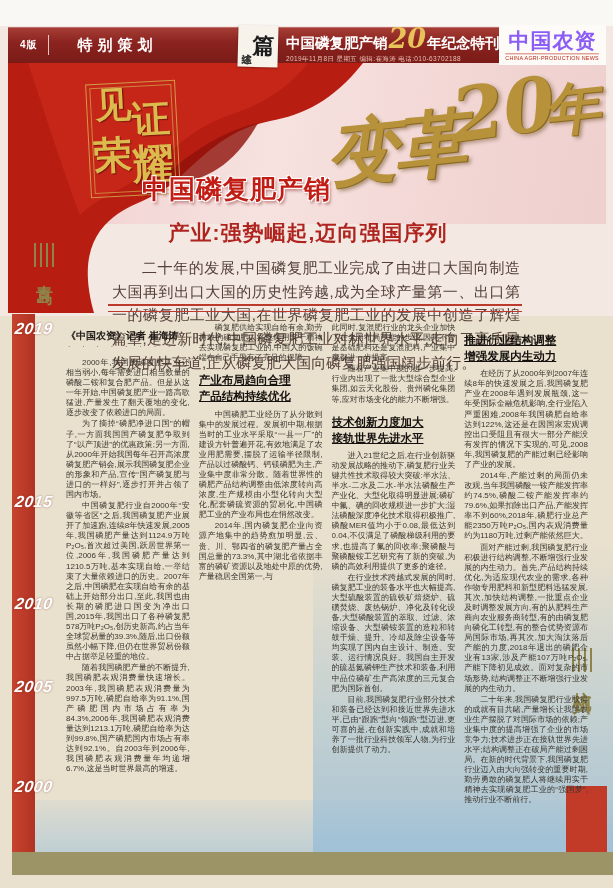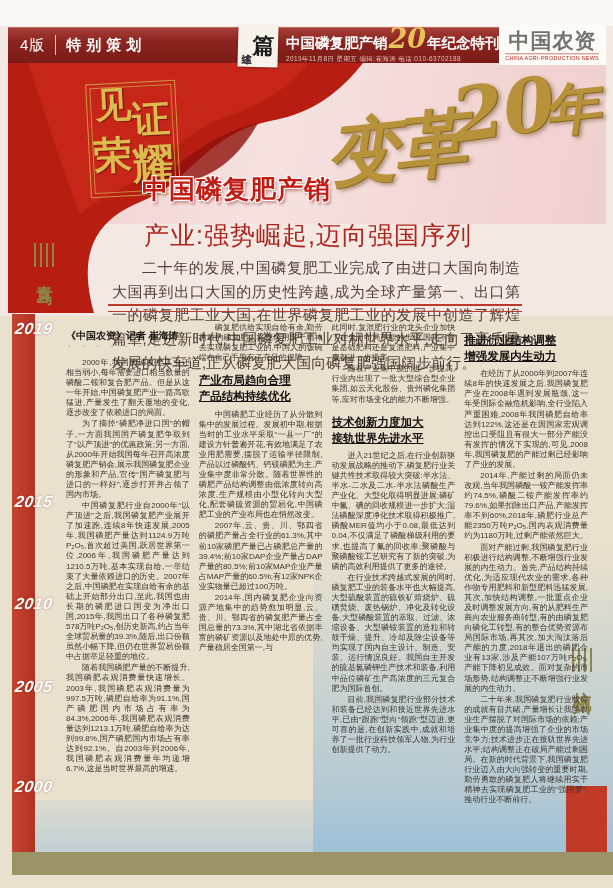--- a/index.html
+++ b/index.html
@@ -8,41 +8,41 @@
   .abs{position:absolute;}
 
   
   .top-white{left:0;top:0;width:613px;height:26px;background:#faf8f4;}
 
   
   .header-bar{left:8px;top:27px;width:491px;height:36px;
     background:linear-gradient(180deg,#a84038 0%,#8c2420 40%,#7a1b17 100%);
     box-shadow:inset 0 1px 0 rgba(255,255,255,.25);z-index:3;}
   .edition-row{position:absolute;left:12px;top:0;height:36px;display:flex;align-items:center;}
-  .edition{color:#fff;font-size:15px;font-weight:normal;letter-spacing:1px;}
+  .edition{color:#fff;font-size:10px;font-weight:bold;letter-spacing:1px;}
   .hdr-divider{width:1px;height:20px;background:rgba(255,255,255,.75);margin:0 10px;}
-  .section-name{color:#fff;font-size:15px;font-weight:bold;letter-spacing:5px;}
+  .section-name{color:#fff;font-size:15px;font-weight:bold;letter-spacing:5px;margin-left:19px;}
   .stamp{position:absolute;left:230px;top:-2px;width:40px;height:42px;background:#f7f3ea;
     transform:rotate(1.5deg);display:flex;align-items:center;justify-content:center;
     box-shadow:0 1px 2px rgba(0,0,0,.35);z-index:4;}
   .stamp-side{writing-mode:vertical-rl;text-orientation:upright;font-size:10px;font-weight:bold;
     color:#333;line-height:1;margin-right:1px;}
   .stamp-main{font-size:22px;font-weight:bold;color:#1d1d1d;
     font-family:"DejaVu Serif",serif;}
   .title-block{position:absolute;left:278px;top:1px;width:212px;}
   .title-line{display:flex;align-items:baseline;white-space:nowrap;}
   .title-pre,.title-post{color:#fff;font-size:14.5px;font-weight:bold;}
   .title-num{color:#e8c35a;font-size:27px;font-weight:bold;font-style:italic;
     font-family:"DejaVu Serif",serif;line-height:.8;margin:0 1px;}
   .dateline{color:#eec0b4;font-size:6.5px;letter-spacing:.4px;margin-top:2px;white-space:nowrap;}
 
   
   .masthead{left:499px;top:25px;width:107px;height:40px;background:#fcfbf7;z-index:3;
     display:flex;flex-direction:column;align-items:center;justify-content:center;}
-  .masthead-name{color:#737373;font-size:21px;font-weight:bold;letter-spacing:1px;
+  .masthead-name{color:#8b5cf6;font-size:21px;font-weight:bold;letter-spacing:1px;
     font-family:"DejaVu Serif",serif;line-height:1;}
   .masthead-sub{color:#bf2318;font-size:6px;letter-spacing:.3px;border-top:1px solid #cf6a5e;
     margin-top:2px;padding-top:1px;transform:scale(.9);}
 
   
   .banner{left:8px;top:63px;width:598px;height:161px;
     background:linear-gradient(100deg,#eecccc 0%,#f6e2df 45%,#f2d6d4 75%,#eed0ce 100%);z-index:1;}
   .flag-svg{position:absolute;left:8px;top:63px;width:400px;height:250px;z-index:1;}
   .seal{left:88px;top:82px;width:88px;height:112px;transform:rotate(-3deg);z-index:2;
     border:1px solid rgba(210,175,80,.85);}
@@ -58,21 +58,21 @@
     letter-spacing:1px;white-space:nowrap;
     text-shadow:-1px -1px 0 #fff,1px -1px 0 #fff,-1px 1px 0 #fff,1px 1px 0 #fff,2px 3px 3px rgba(120,10,10,.45);}
   .big-gold{z-index:2;font-family:"DejaVu Serif",serif;font-weight:bold;font-style:italic;
     color:#b7923a;line-height:1;
     text-shadow:1px 1px 0 #8a6a20,3px 3px 4px rgba(90,60,10,.45);}
   .bt1{left:326px;top:112px;font-size:72px;transform:rotate(-6deg);letter-spacing:-4px;}
   .bt2{left:452px;top:72px;font-size:74px;transform:rotate(-8deg);}
   .bt3{left:544px;top:80px;font-size:56px;transform:rotate(-6deg);}
 
   
-  .headline{left:70px;top:219px;width:476px;text-align:center;font-size:25px;font-weight:normal;
+  .headline{left:70px;top:219px;width:476px;text-align:center;font-size:21px;font-weight:bold;
     color:#b02420;letter-spacing:1px;z-index:2;white-space:nowrap;}
   .intro{left:112px;top:256px;width:408px;font-size:15px;line-height:1.58;color:#55403a;
     text-indent:2em;text-align:justify;z-index:2;}
   .intro-rule{left:108px;top:304px;width:414px;height:5px;border-top:2px solid #bb3a2c;
     border-bottom:1px solid #bb3a2c;z-index:2;}
 
   
   .main-bg{left:0;top:316px;width:613px;height:572px;background:#e9e0cd;z-index:0;}
   .blue-wash{right:0;top:545px;width:300px;height:307px;z-index:0;
     background:linear-gradient(180deg,rgba(150,190,215,0) 0%,rgba(150,190,215,.45) 55%,rgba(135,180,215,.65) 100%);}
@@ -174,29 +174,28 @@
 <div class="abs bars-icon bi-right"></div>
 <div class="abs city-label city-right">杭州</div>
 <div class="abs red-square"></div>
 
 <div class="abs columns">
     <div class="col">
       <div class="byline">《中国农资》记者 崔海涛</div>
       <div class="byline-dots">· · · ·  · ·  · · ·</div>
       <p class="body-p">2000年,我国的磷复肥工业还相当弱小,每年需要进口相当数量的磷酸二铵和复合肥产品。但是从这一年开始,中国磷复肥产业一路高歌猛进,产量发生了翻天覆地的变化,逐步改变了依赖进口的局面。</p>
       <p class="body-p">为了摘掉“磷肥净进口国”的帽子,一方面我国国产磷复肥争取到了“以产顶进”的优惠政策;另一方面,从2000年开始我国每年召开高浓度磷复肥产销会,展示我国磷复肥企业的形象和产品,宣传“国产磷复肥与进口的一样好”,逐步打开并占领了国内市场。</p>
-      <p class="body-p">中国磷复肥行业自2000年“以产顶进”之后,我国磷复肥产业展开了加速跑,连续8年快速发展,2005年,我国磷肥产量达到1124.9万吨P₂O₅,首次超过美国,跃居世界第一位,2006年,我国磷肥产量达到1210.5万吨,基本实现自给,一举结束了大量依赖进口的历史。2007年之后,中国磷肥在实现自给有余的基础上开始部分出口,至此,我国也由长期的磷肥进口国变为净出口国,2015年,我国出口了各种磷复肥578万吨P₂O₅,创历史新高,约占当年全球贸易量的39.3%,随后,出口份额虽然小幅下降,但仍在世界贸易份额中占据举足轻重的地位。</p>
+      <p class="body-p">中国磷复肥行业自2000年“安徽等省区”之后,我国磷复肥产业展开了加速跑,连续8年快速发展,2005年,我国磷肥产量达到1124.9万吨P₂O₅,首次超过美国,跃居世界第一位,2006年,我国磷肥产量达到1210.5万吨,基本实现自给,一举结束了大量依赖进口的历史。2007年之后,中国磷肥在实现自给有余的基础上开始部分出口,至此,我国也由长期的磷肥进口国变为净出口国,2015年,我国出口了各种磷复肥578万吨P₂O₅,创历史新高,约占当年全球贸易量的39.3%,随后,出口份额虽然小幅下降,但仍在世界贸易份额中占据举足轻重的地位。</p>
       <p class="body-p">随着我国磷肥产量的不断提升,我国磷肥表观消费量快速增长。2003年,我国磷肥表观消费量为997.5万吨,磷肥自给率为91.1%,国产磷肥国内市场占有率为84.3%,2006年,我国磷肥表观消费量达到1213.1万吨,磷肥自给率为达到99.8%,国产磷肥国内市场占有率达到92.1%。自2003年到2006年,我国磷肥表观消费量年均递增6.7%,这是当时世界最高的增速。</p>
     </div>
     <div class="col">
       <p class="body-p">磷复肥供给实现自给有余,勤劳勇敢的磷复肥人将继续用实干精神去实现磷复肥工业的,中国人的饭碗端在自己手里有了充足的保障。</p>
       <h3 class="col-heading">产业布局趋向合理
 产品结构持续优化</h3>
       <p class="body-p">中国磷肥工业经历了从分散到集中的发展过程。发展初中期,根据当时的工业水平采取“一县一厂”的建设方针普遍开花,有效地满足了农业用肥需要,摆脱了运输半径限制,产品以过磷酸钙、钙镁磷肥为主,产业集中度非常分散。随着世界性的磷肥产品结构调整由低浓度转向高浓度,生产规模由小型化转向大型化,配套磷硫资源的贸易化,中国磷肥工业的产业布局也在悄然改变。</p>
-      <p class="body-p">2007年,云、贵、川、鄂四省的磷肥产量占全行业的61.3%,其中前10家磷肥产量已占磷肥总产量的39.4%;前10家DAP企业产量占DAP产量的80.5%;前10家MAP企业产量占MAP产量的60.5%;有12家NPK企业实物量已超过100万吨。</p>
       <p class="body-p">2014年,国内磷复肥企业向资源产地集中的趋势愈加明显,云、贵、川、鄂四省的磷复肥产量占全国总量的73.3%,其中湖北省依据丰富的磷矿资源以及地处中原的优势,产量稳居全国第一,与</p>
     </div>
     <div class="col">
       <p class="body-p no-indent">此同时,复混肥行业的龙头企业加快了在全国布局产能的步伐,因此不管是基础肥料还是复混肥料,产业集中度都进一步提高。</p>
       <p class="body-p">随着产业集中度的进一步提高,行业内出现了一批大型综合型企业集团,如云天化股份、贵州磷化集团等,应对市场变化的能力不断增强。</p>
       <h3 class="col-heading">技术创新力度加大
 接轨世界先进水平</h3>
       <p class="body-p">进入21世纪之后,在行业创新驱动发展战略的推动下,磷复肥行业关键共性技术取得较大突破:半水法、半水-二水及二水-半水法磷酸生产产业化、大型化取得明显进展;磷矿中氟、碘的回收规模进一步扩大;湿法磷酸深度净化技术取得积极推广,磷酸MER值均小于0.08,最低达到0.04,不仅满足了磷酸梯级利用的要求,也提高了氟的回收率;聚磷酸与聚磷酸铵工艺研究有了新的突破,为磷的高效利用提供了更多的途径。</p>
       <p class="body-p">在行业技术跨越式发展的同时,磷复肥工业的装备水平也大幅提高,大型硫酸装置的硫铁矿焙烧炉、硫磺焚烧、废热锅炉、净化及转化设备,大型磷酸装置的萃取、过滤、浓缩设备、大型磷铵装置的造粒和转鼓干燥、提升、冷却及除尘设备等均实现了国内自主设计、制造、安装、运行情况良好。我国自主开发的硫基氮磷钾生产技术和装备,利用中品位磷矿生产高浓度的三元复合肥为国际首创。</p>
       <p class="body-p">目前,我国磷复肥行业部分技术和装备已经达到和接近世界先进水平,已由“跟跑”型向“领跑”型迈进,更可喜的是,在创新实践中,成就和培养了一批行业科技领军人物,为行业创新提供了动力。</p>

